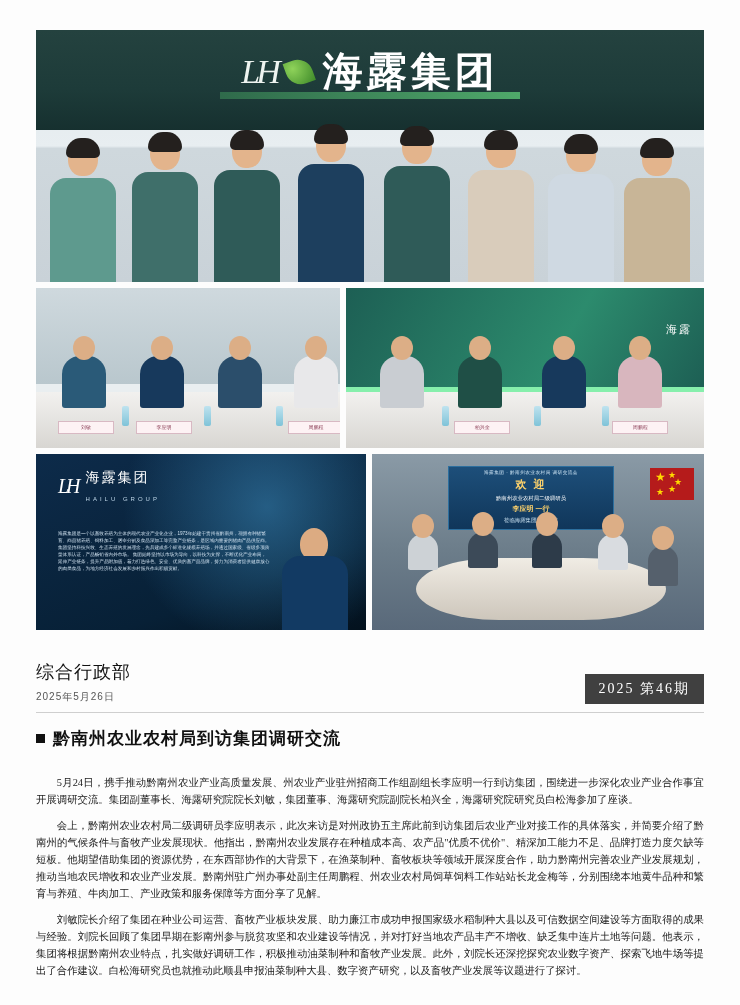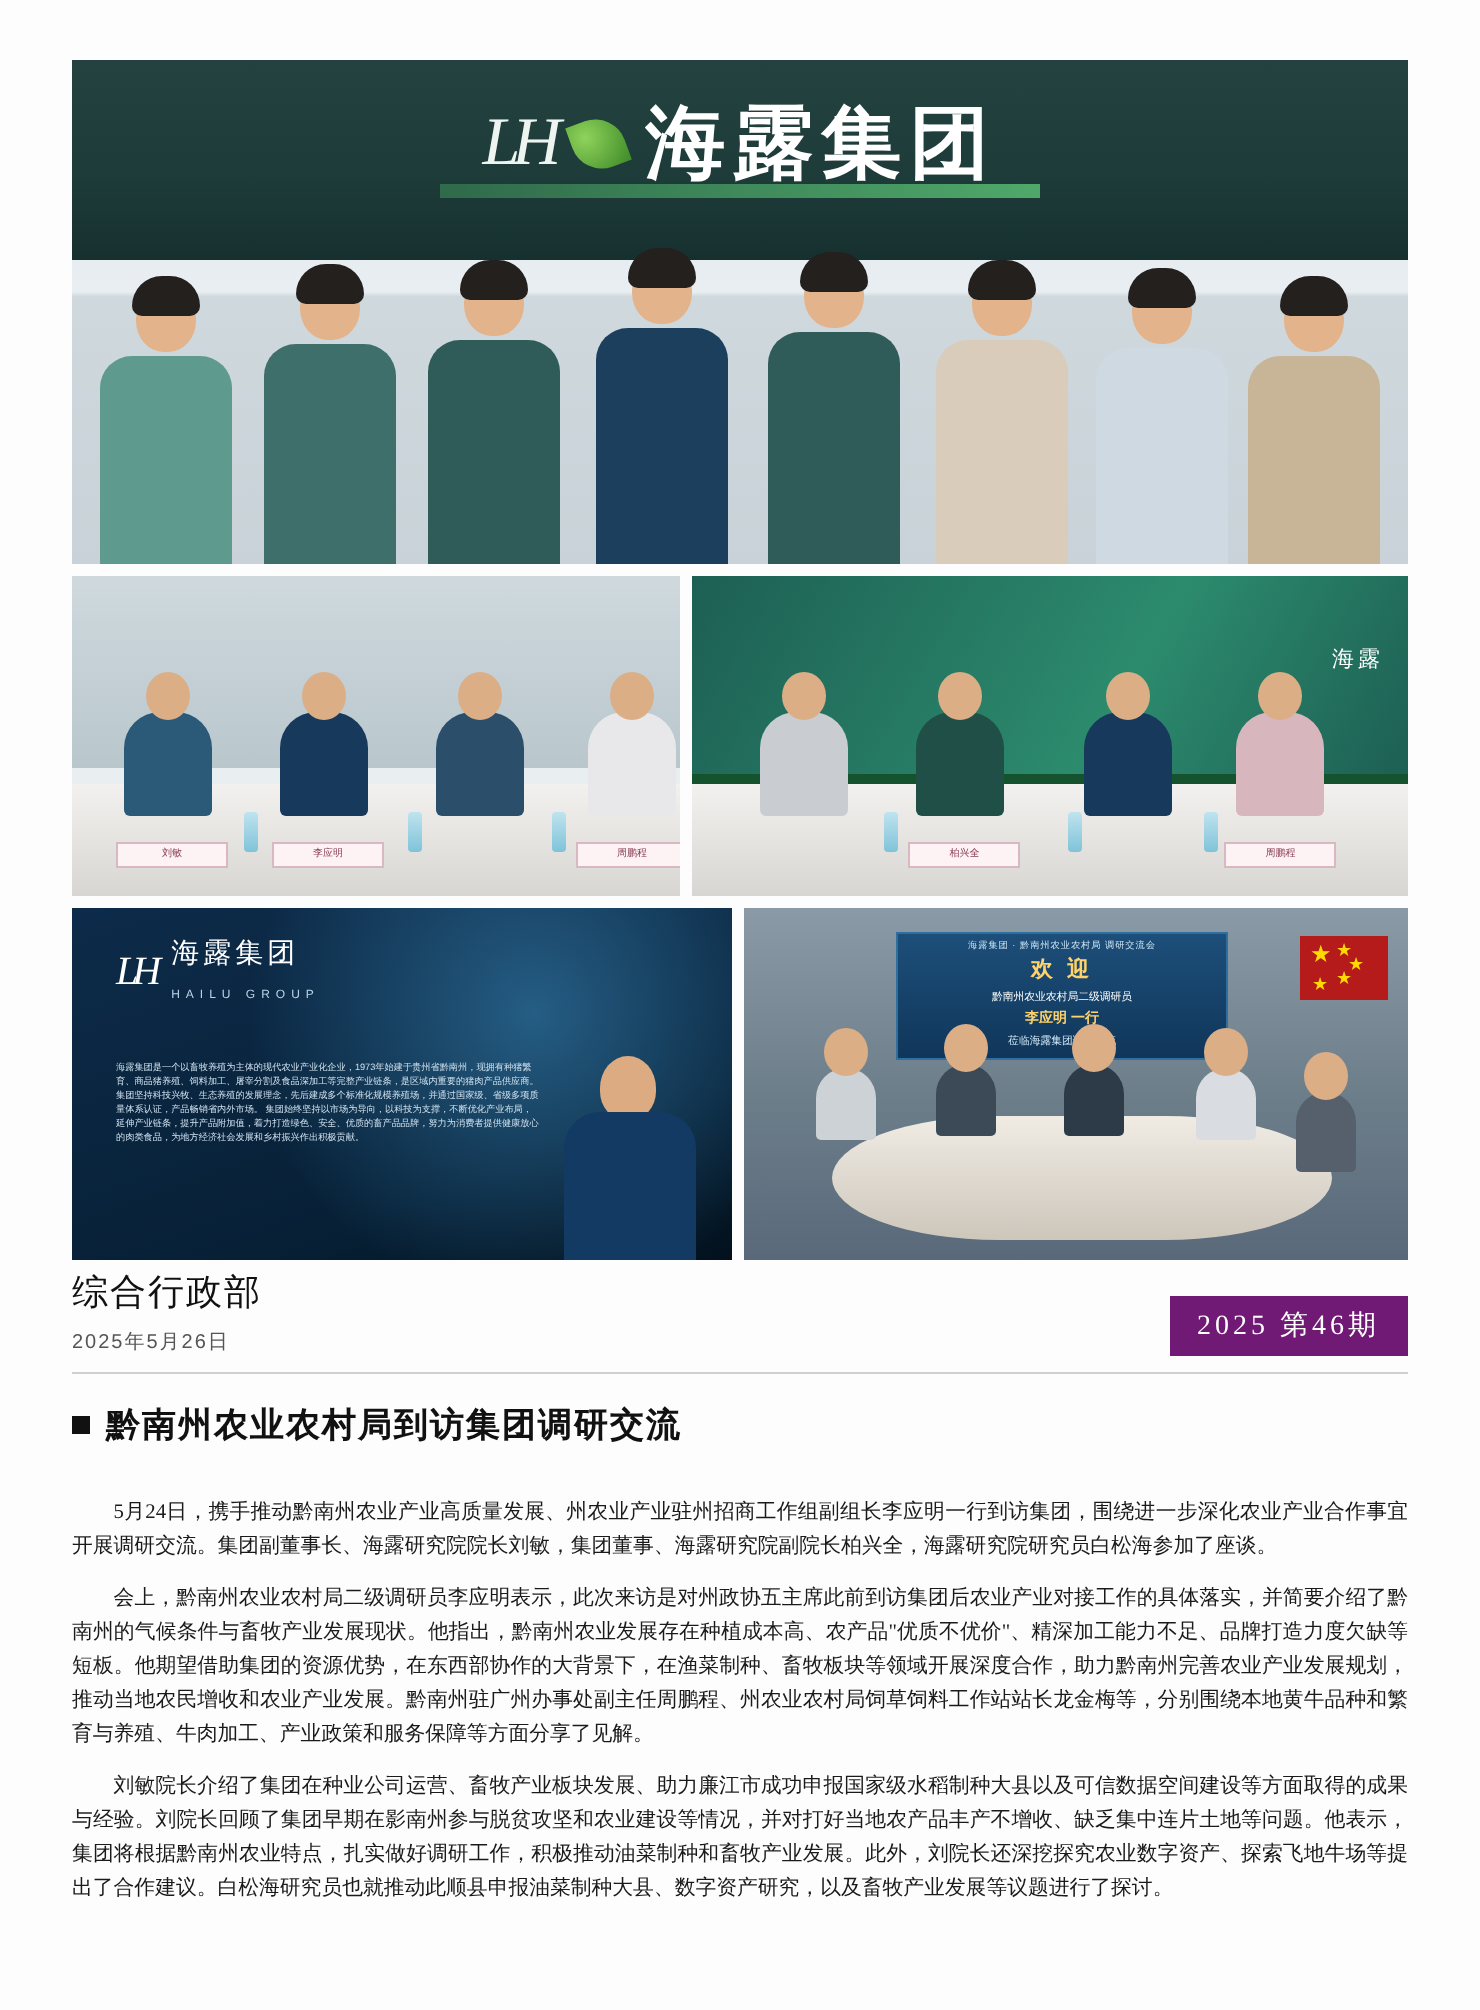--- a/index.html
+++ b/index.html
@@ -130,21 +130,21 @@
     border-radius: 18px 18px 6px 6px;
     background: #24201e;
   }
   .body {
     width: 66px; height: 104px;
     border-radius: 16px 16px 0 0;
   }
 
   
   .p-meet-l { width: 330px; height: 160px; background:#e9eef0; }
-  .p-meet-r { width: 388px; height: 160px; background:#14532d; }
+  .p-meet-r { width: 388px; height: 160px; background:#86efac; }
   .table-strip {
     position:absolute; left:0; bottom:0; width:100%; height:56px;
     background: linear-gradient(#f2f1ef,#d8d6d2);
   }
   .wall {
     position:absolute; left:0; top:0; width:100%; height:60%;
     background: linear-gradient(#cfd9de,#b9c7cd);
   }
   .greenwall {
     position:absolute; left:0; top:0; width:100%; height:62%;
@@ -235,33 +235,33 @@
     position:absolute; right:10px; top:14px; width:44px; height:32px;
     background:#b51b1b;
   }
   .flag .star {
     position:absolute; color:#ffd900; font-size:9px; line-height:9px;
   }
 
   
   .dept-row {
     display:flex; align-items:flex-end; justify-content:space-between;
-    margin-top:4px;
+    margin-top:30px;
   }
   .dept {
     font-family:"Liberation Serif", serif;
     font-size:18px;
     color:#111;
     letter-spacing:1px;
   }
   .dept-date {
     font-size:10px; color:#555; margin-top:6px; letter-spacing:1px;
   }
   .issue {
-    background:#701a75;
+    background:#404040;
     color:#fff;
     font-size:14px;
     padding:6px 14px;
     letter-spacing:2px;
     font-family:"Liberation Serif", serif;
   }
   .rule {
     border:0; border-top:1px solid #cfcfcf; margin:8px 0 14px 0;
   }
   .headline {

